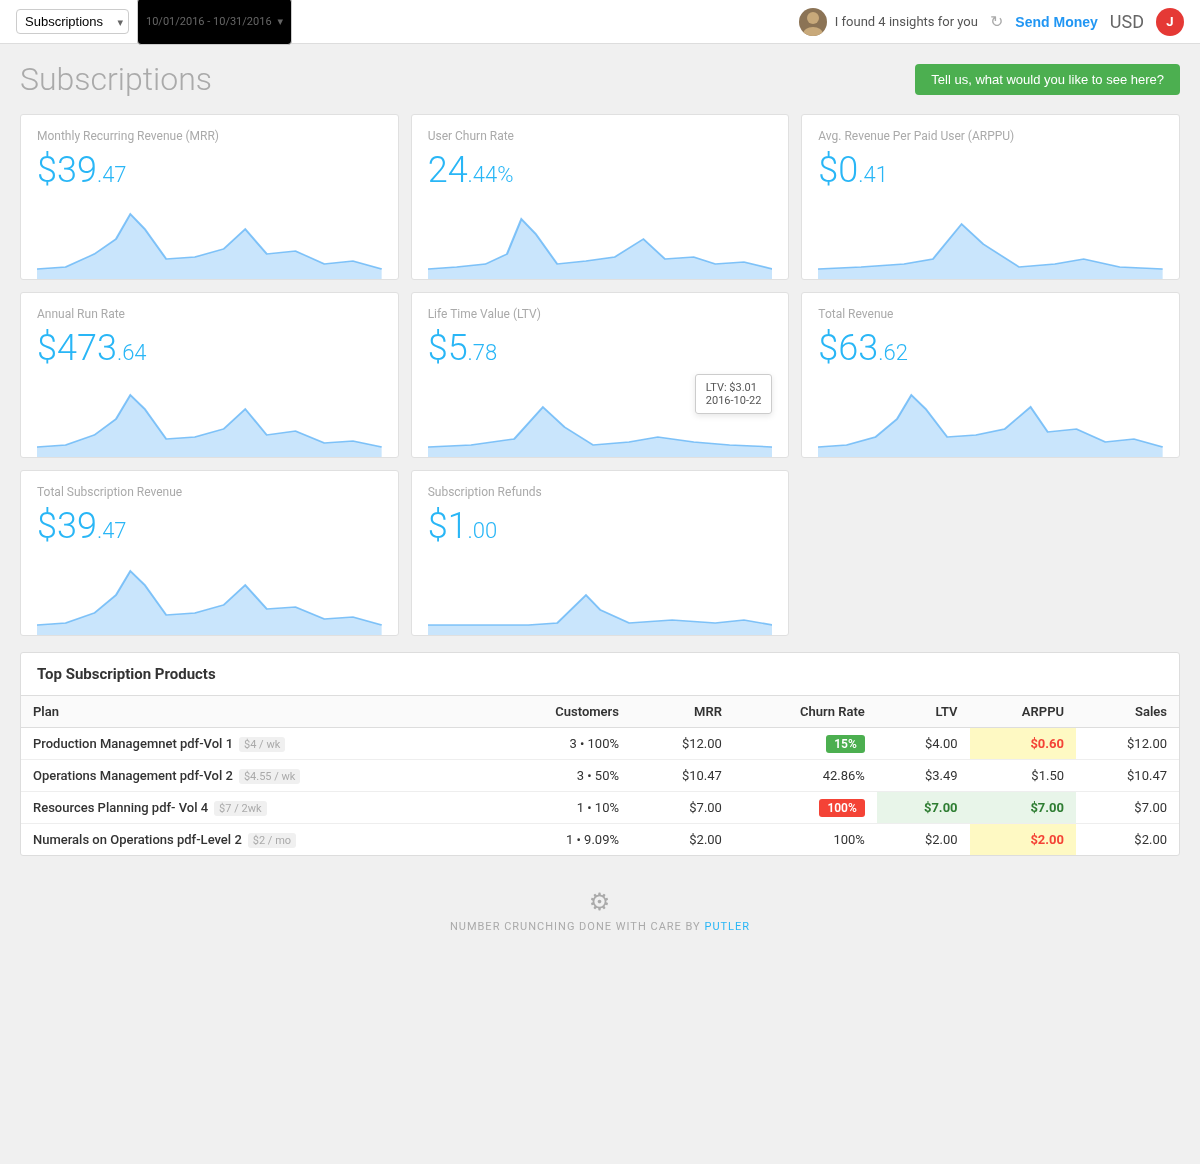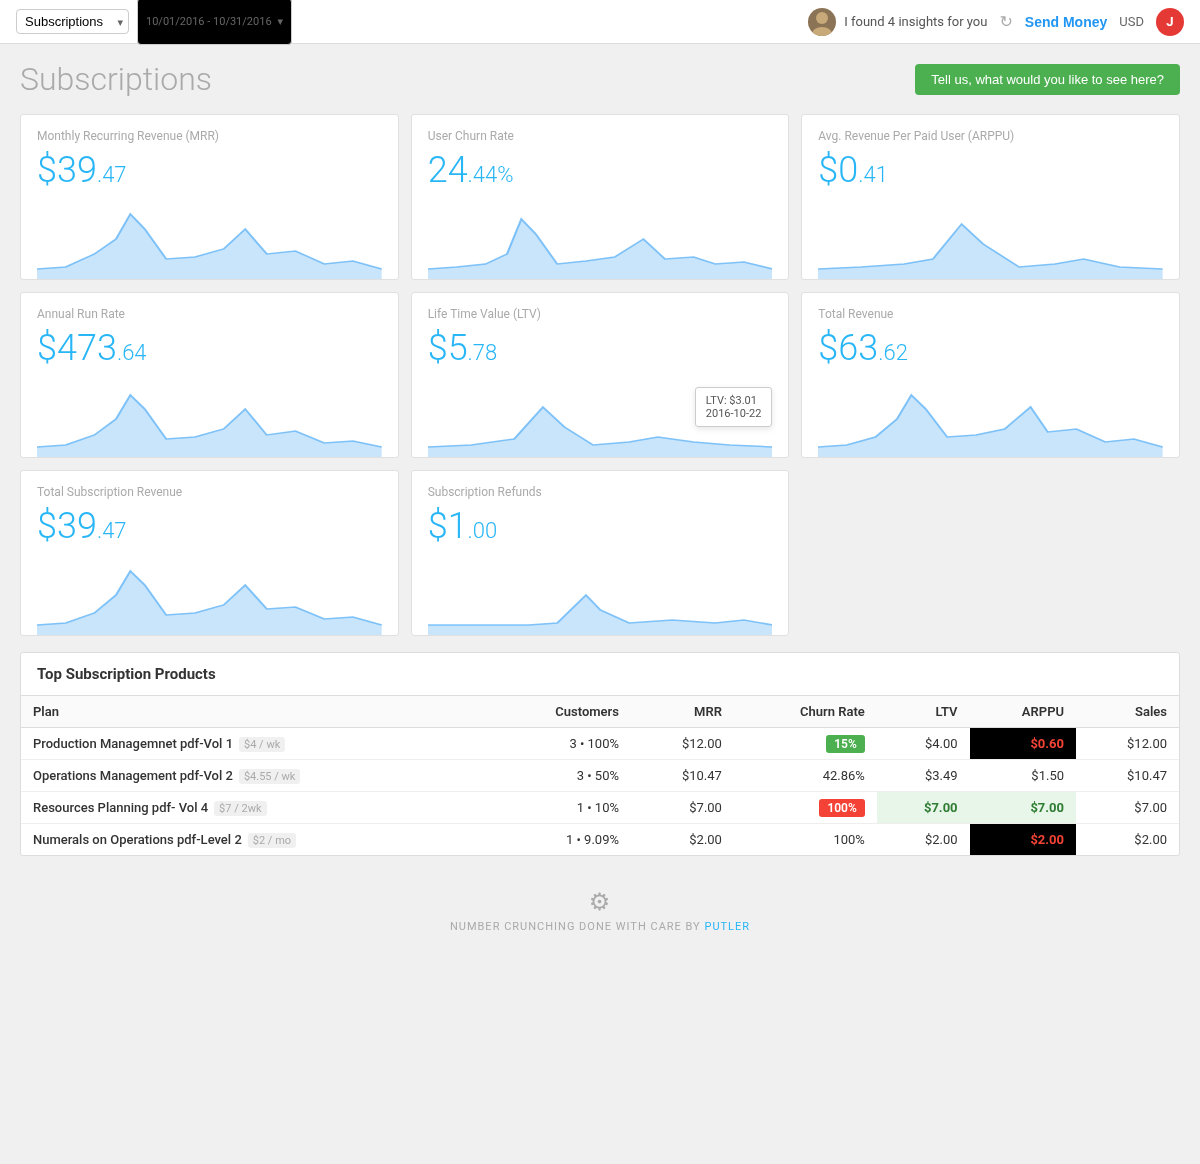--- a/index.html
+++ b/index.html
@@ -12,21 +12,21 @@
     .dropdown-wrapper { position: relative; display: inline-block; }
     .dropdown-wrapper::after { content: '▾'; position: absolute; right: 6px; top: 50%; transform: translateY(-50%); font-size: 11px; pointer-events: none; color: #666; }
     .date-range { border: 1px solid #ccc; border-radius: 4px; padding: 16px 8px; font-size: 13px; background: #000000; display: flex; align-items: center; gap: 6px; }
     .date-range span { color: #666; font-size: 11px; cursor: pointer; }
     .topnav-right { margin-left: auto; display: flex; align-items: center; gap: 12px; }
     .insights-area { display: flex; align-items: center; gap: 8px; }
     .user-avatar-img { width: 28px; height: 28px; border-radius: 50%; background: #8B7355; display: flex; align-items: center; justify-content: center; overflow: hidden; }
     .insights-text { font-size: 13px; color: #555; }
     .refresh-icon { color: #aaa; font-size: 16px; cursor: pointer; }
     .send-money-btn { background: #fff; border: none; color: #2196F3; font-weight: 600; font-size: 14px; cursor: pointer; }
-    .currency-label { font-size: 13px; color: #666; }
+    .currency-label { font-size: 18px; color: #666; }
     .user-badge { width: 28px; height: 28px; border-radius: 50%; background: #e53935; color: #fff; display: flex; align-items: center; justify-content: center; font-weight: 700; font-size: 13px; }
 
     
     .main-content { padding: 16px 20px; }
     .page-header { display: flex; align-items: center; justify-content: space-between; margin-bottom: 16px; }
     .page-title { font-size: 32px; font-weight: 300; color: #aaa; }
     .tell-us-btn { background: #4CAF50; color: #fff; border: none; border-radius: 4px; padding: 8px 16px; font-size: 13px; cursor: pointer; }
 
     
     .metrics-grid { display: grid; grid-template-columns: repeat(3, 1fr); gap: 12px; margin-bottom: 16px; }
@@ -47,21 +47,21 @@
     thead th { font-size: 13px; font-weight: 600; padding: 8px 12px; border-bottom: 1px solid #ddd; text-align: right; background: #fafafa; }
     thead th:first-child { text-align: left; }
     tbody tr { border-bottom: 1px solid #eee; }
     tbody tr:last-child { border-bottom: none; }
     tbody td { padding: 8px 12px; font-size: 13px; text-align: right; }
     tbody td:first-child { text-align: left; }
     .plan-name { color: #333; font-weight: 500; text-align: center; }
     .plan-price { font-size: 11px; color: #aaa; margin-left: 6px; background: #f0f0f0; padding: 1px 5px; border-radius: 3px; }
     .badge-green { background: #4CAF50; color: #fff; padding: 2px 8px; border-radius: 3px; font-weight: 600; font-size: 12px; }
     .badge-red { background: #f44336; color: #fff; padding: 2px 8px; border-radius: 3px; font-weight: 600; font-size: 12px; }
-    .cell-highlight-red { background: #000000; color: #f44336; font-weight: 700; }
+    .cell-highlight-red { background: #fef9c3; color: #f44336; font-weight: 700; }
     .cell-highlight-green { background: #e8f5e9; color: #2e7d32; font-weight: 700; }
 
     
     .footer { text-align: center; padding: 16px; color: #aaa; font-size: 11px; letter-spacing: 1px; text-transform: uppercase; }
     .footer .putler { color: #29B6F6; }
     .footer-icon { font-size: 24px; display: block; margin-bottom: 4px; }
 
     
     svg { display: block; }
   </style>
@@ -146,21 +146,21 @@
         </div>
       </div>
       <div class="metric-card">
         <div class="metric-label">Life Time Value (LTV)</div>
         <div class="metric-value"><span class="large">$5</span><span class="small">.78</span></div>
         <div class="chart-area">
           <svg width="100%" height="80" viewBox="0 0 240 80" preserveAspectRatio="none">
             <path d="M0,70 L30,68 L60,62 L80,30 L95,50 L115,68 L140,65 L160,60 L185,65 L210,68 L240,70 L240,80 L0,80 Z" fill="rgba(100,181,246,0.35)" stroke="none"></path>
             <path d="M0,70 L30,68 L60,62 L80,30 L95,50 L115,68 L140,65 L160,60 L185,65 L210,68 L240,70" fill="none" stroke="rgba(100,181,246,0.8)" stroke-width="1.5"></path>
           </svg>
-          <div class="tooltip-box" style="bottom: 30px; right: 0px;">LTV: $3.01<br>2016-10-22</div>
+          <div class="tooltip-box" style="bottom: 43px; right: 0px;">LTV: $3.01<br>2016-10-22</div>
         </div>
       </div>
       <div class="metric-card">
         <div class="metric-label">Total Revenue</div>
         <div class="metric-value"><span class="large">$63</span><span class="small">.62</span></div>
         <div class="chart-area">
           <svg width="100%" height="80" viewBox="0 0 240 80" preserveAspectRatio="none">
             <path d="M0,70 L20,68 L40,60 L55,42 L65,18 L75,32 L90,60 L110,58 L130,52 L148,30 L160,55 L180,52 L200,65 L220,62 L240,70 L240,80 L0,80 Z" fill="rgba(100,181,246,0.35)" stroke="none"></path>
             <path d="M0,70 L20,68 L40,60 L55,42 L65,18 L75,32 L90,60 L110,58 L130,52 L148,30 L160,55 L180,52 L200,65 L220,62 L240,70" fill="none" stroke="rgba(100,181,246,0.8)" stroke-width="1.5"></path>
           </svg>

